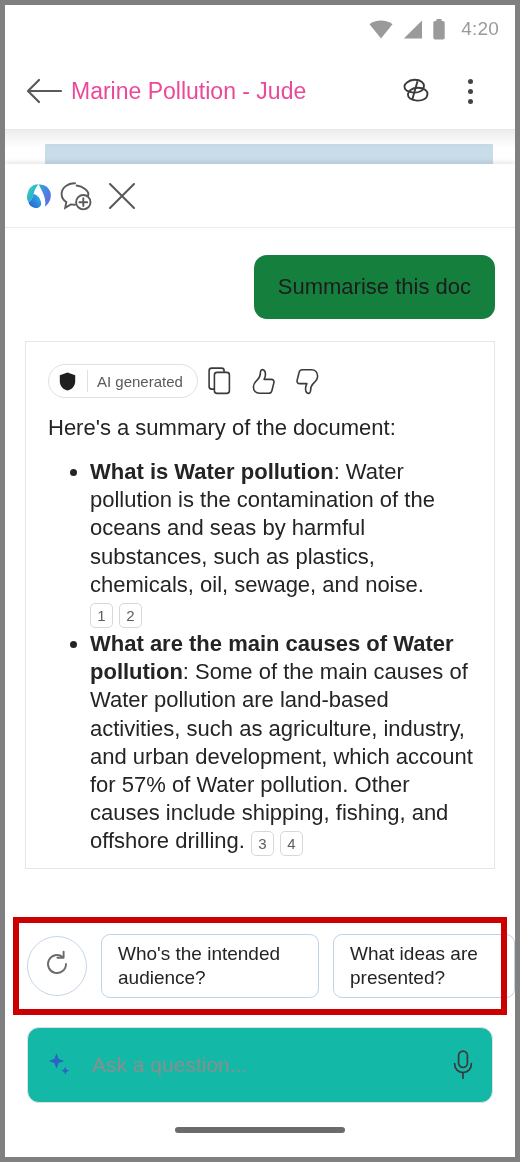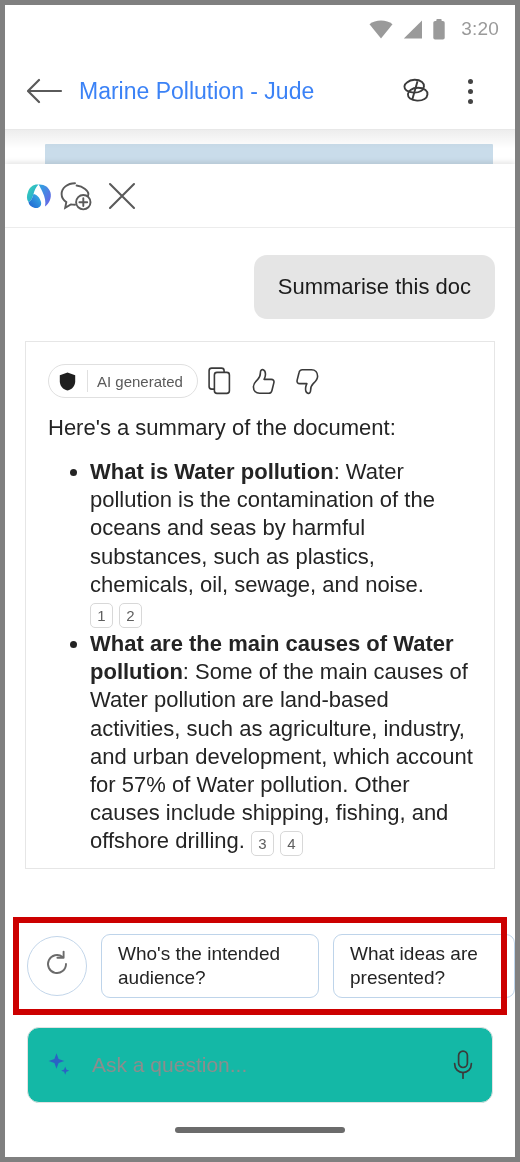--- a/index.html
+++ b/index.html
@@ -43,24 +43,23 @@
     align-items: center;
     background: #ffffff;
     border-bottom: 1px solid #e8e8e8;
     padding: 0 18px 0 14px;
     box-sizing: border-box;
   }
   .appbar .back { width: 52px; display: flex; align-items: center; justify-content: center; }
   .doc-title {
     flex: 1;
     font-size: 23px;
-    color: #3b82f6;
+    color: #ec4899;
     white-space: nowrap;
     overflow: hidden;
-    margin-left: 8px;
     margin-right: 6px;
     -webkit-mask-image: linear-gradient(to right, #000 90%, transparent 100%);
     mask-image: linear-gradient(to right, #000 90%, transparent 100%);
   }
   .appbar .iconbtn { width: 54px; display: flex; align-items: center; justify-content: center; }
   .kebab { display: flex; flex-direction: column; gap: 5px; align-items: center; }
   .kebab i { width: 5px; height: 5px; border-radius: 50%; background: #444; display: block; }
 
   
   .docpeek {
@@ -112,21 +111,21 @@
 
   
   .convo {
     flex: 1;
     overflow: hidden;
     position: relative;
     padding: 0 20px;
   }
   .user-row { display: flex; justify-content: flex-end; padding-top: 27px; }
   .user-bubble {
-    background: #e5e5e5;
+    background: #15803d;
     color: #1c1c1c;
     font-size: 22px;
     border-radius: 13px;
     padding: 19px 24px;
     max-width: 78%;
   }
   .ai-card {
     margin-top: 22px;
     border: 1px solid #e6e6e6;
     border-radius: 0;
@@ -283,21 +282,21 @@
       <svg width="21" height="19" viewBox="0 0 21 19">
           <path d="M20 0.6v17.8H1.8L20 0.6z" fill="#9a9a9a"></path>
         </svg>
     </span>
     <span>
       <svg width="14" height="21" viewBox="0 0 14 21">
           <rect x="4.3" y="0" width="5.4" height="2.6" rx="1" fill="#9a9a9a"></rect>
           <rect x="1.3" y="2" width="11.4" height="18.6" rx="1.8" fill="#9a9a9a"></rect>
         </svg>
     </span>
-    <span class="status-time">3:20</span>
+    <span class="status-time">4:20</span>
   </div>
 
   <div class="appbar">
     <span class="back">
       <svg width="36" height="26" viewBox="0 0 36 26">
           <path d="M1 13h33M1 13l11-11M1 13l11 11" stroke="#5a5a5a" stroke-width="2.2" fill="none" stroke-linecap="round" stroke-linejoin="round"></path>
         </svg>
     </span>
     <span class="doc-title">Marine Pollution - Jude</span>
     <span class="iconbtn">

